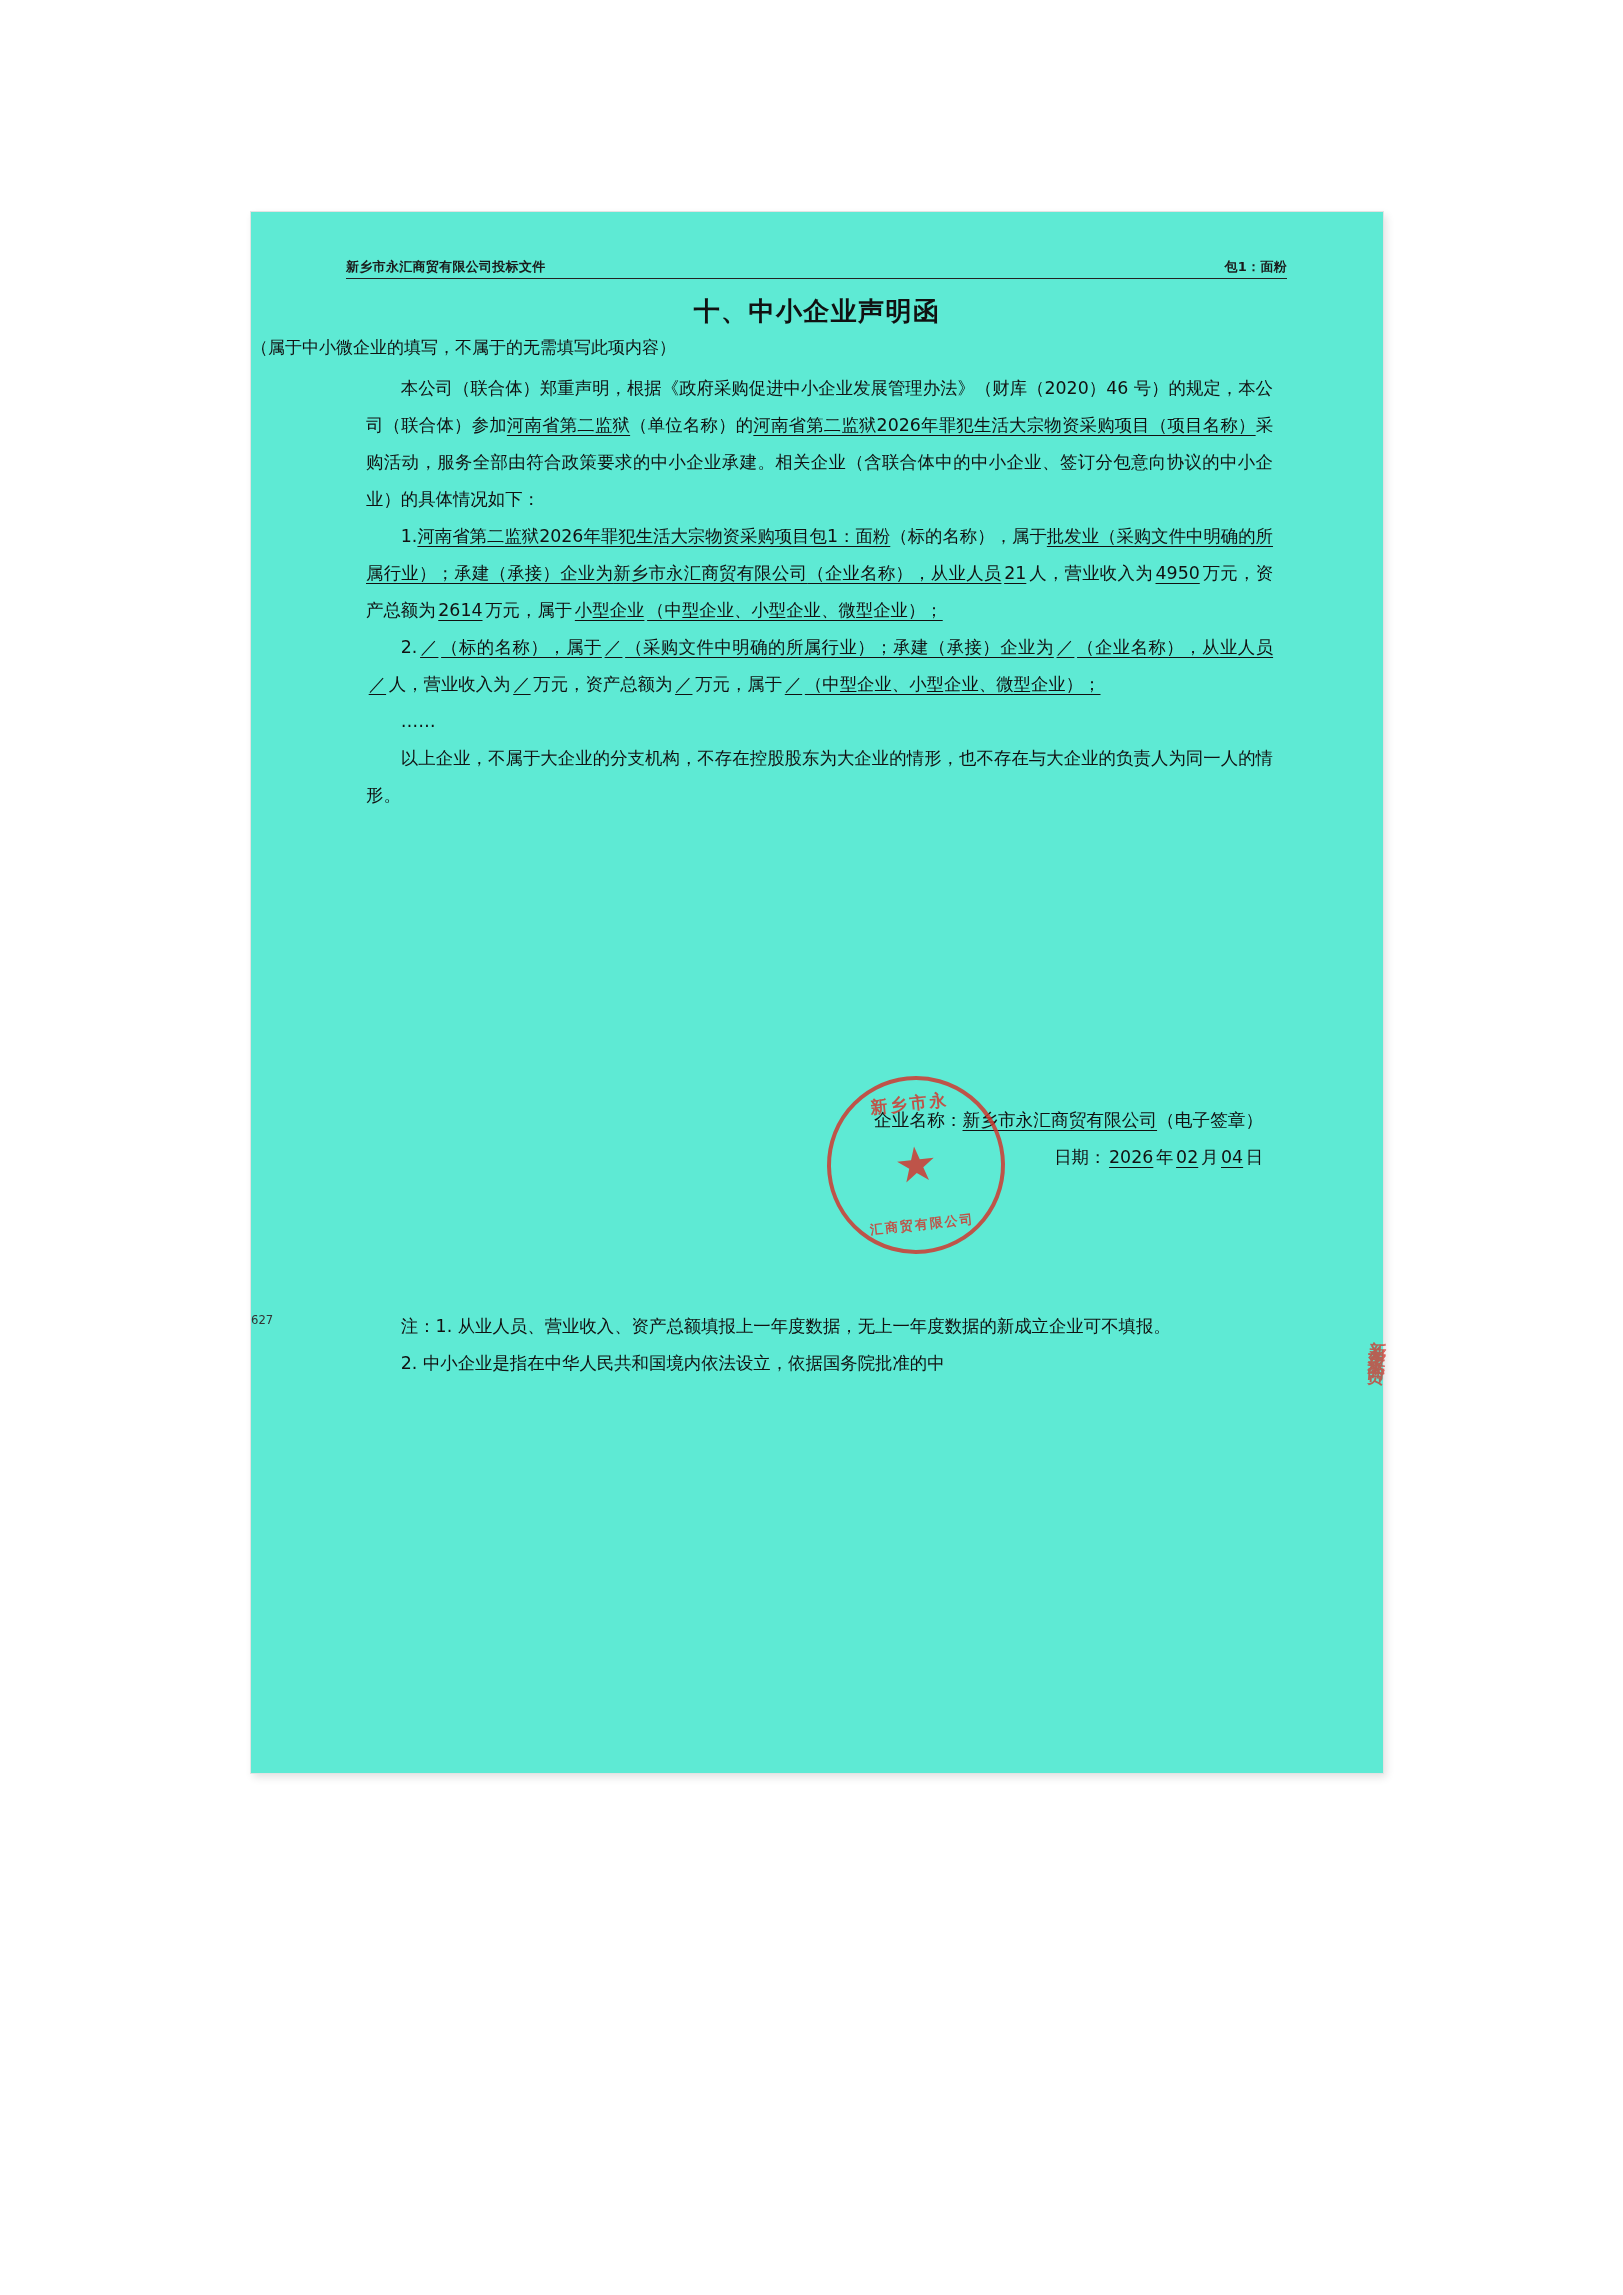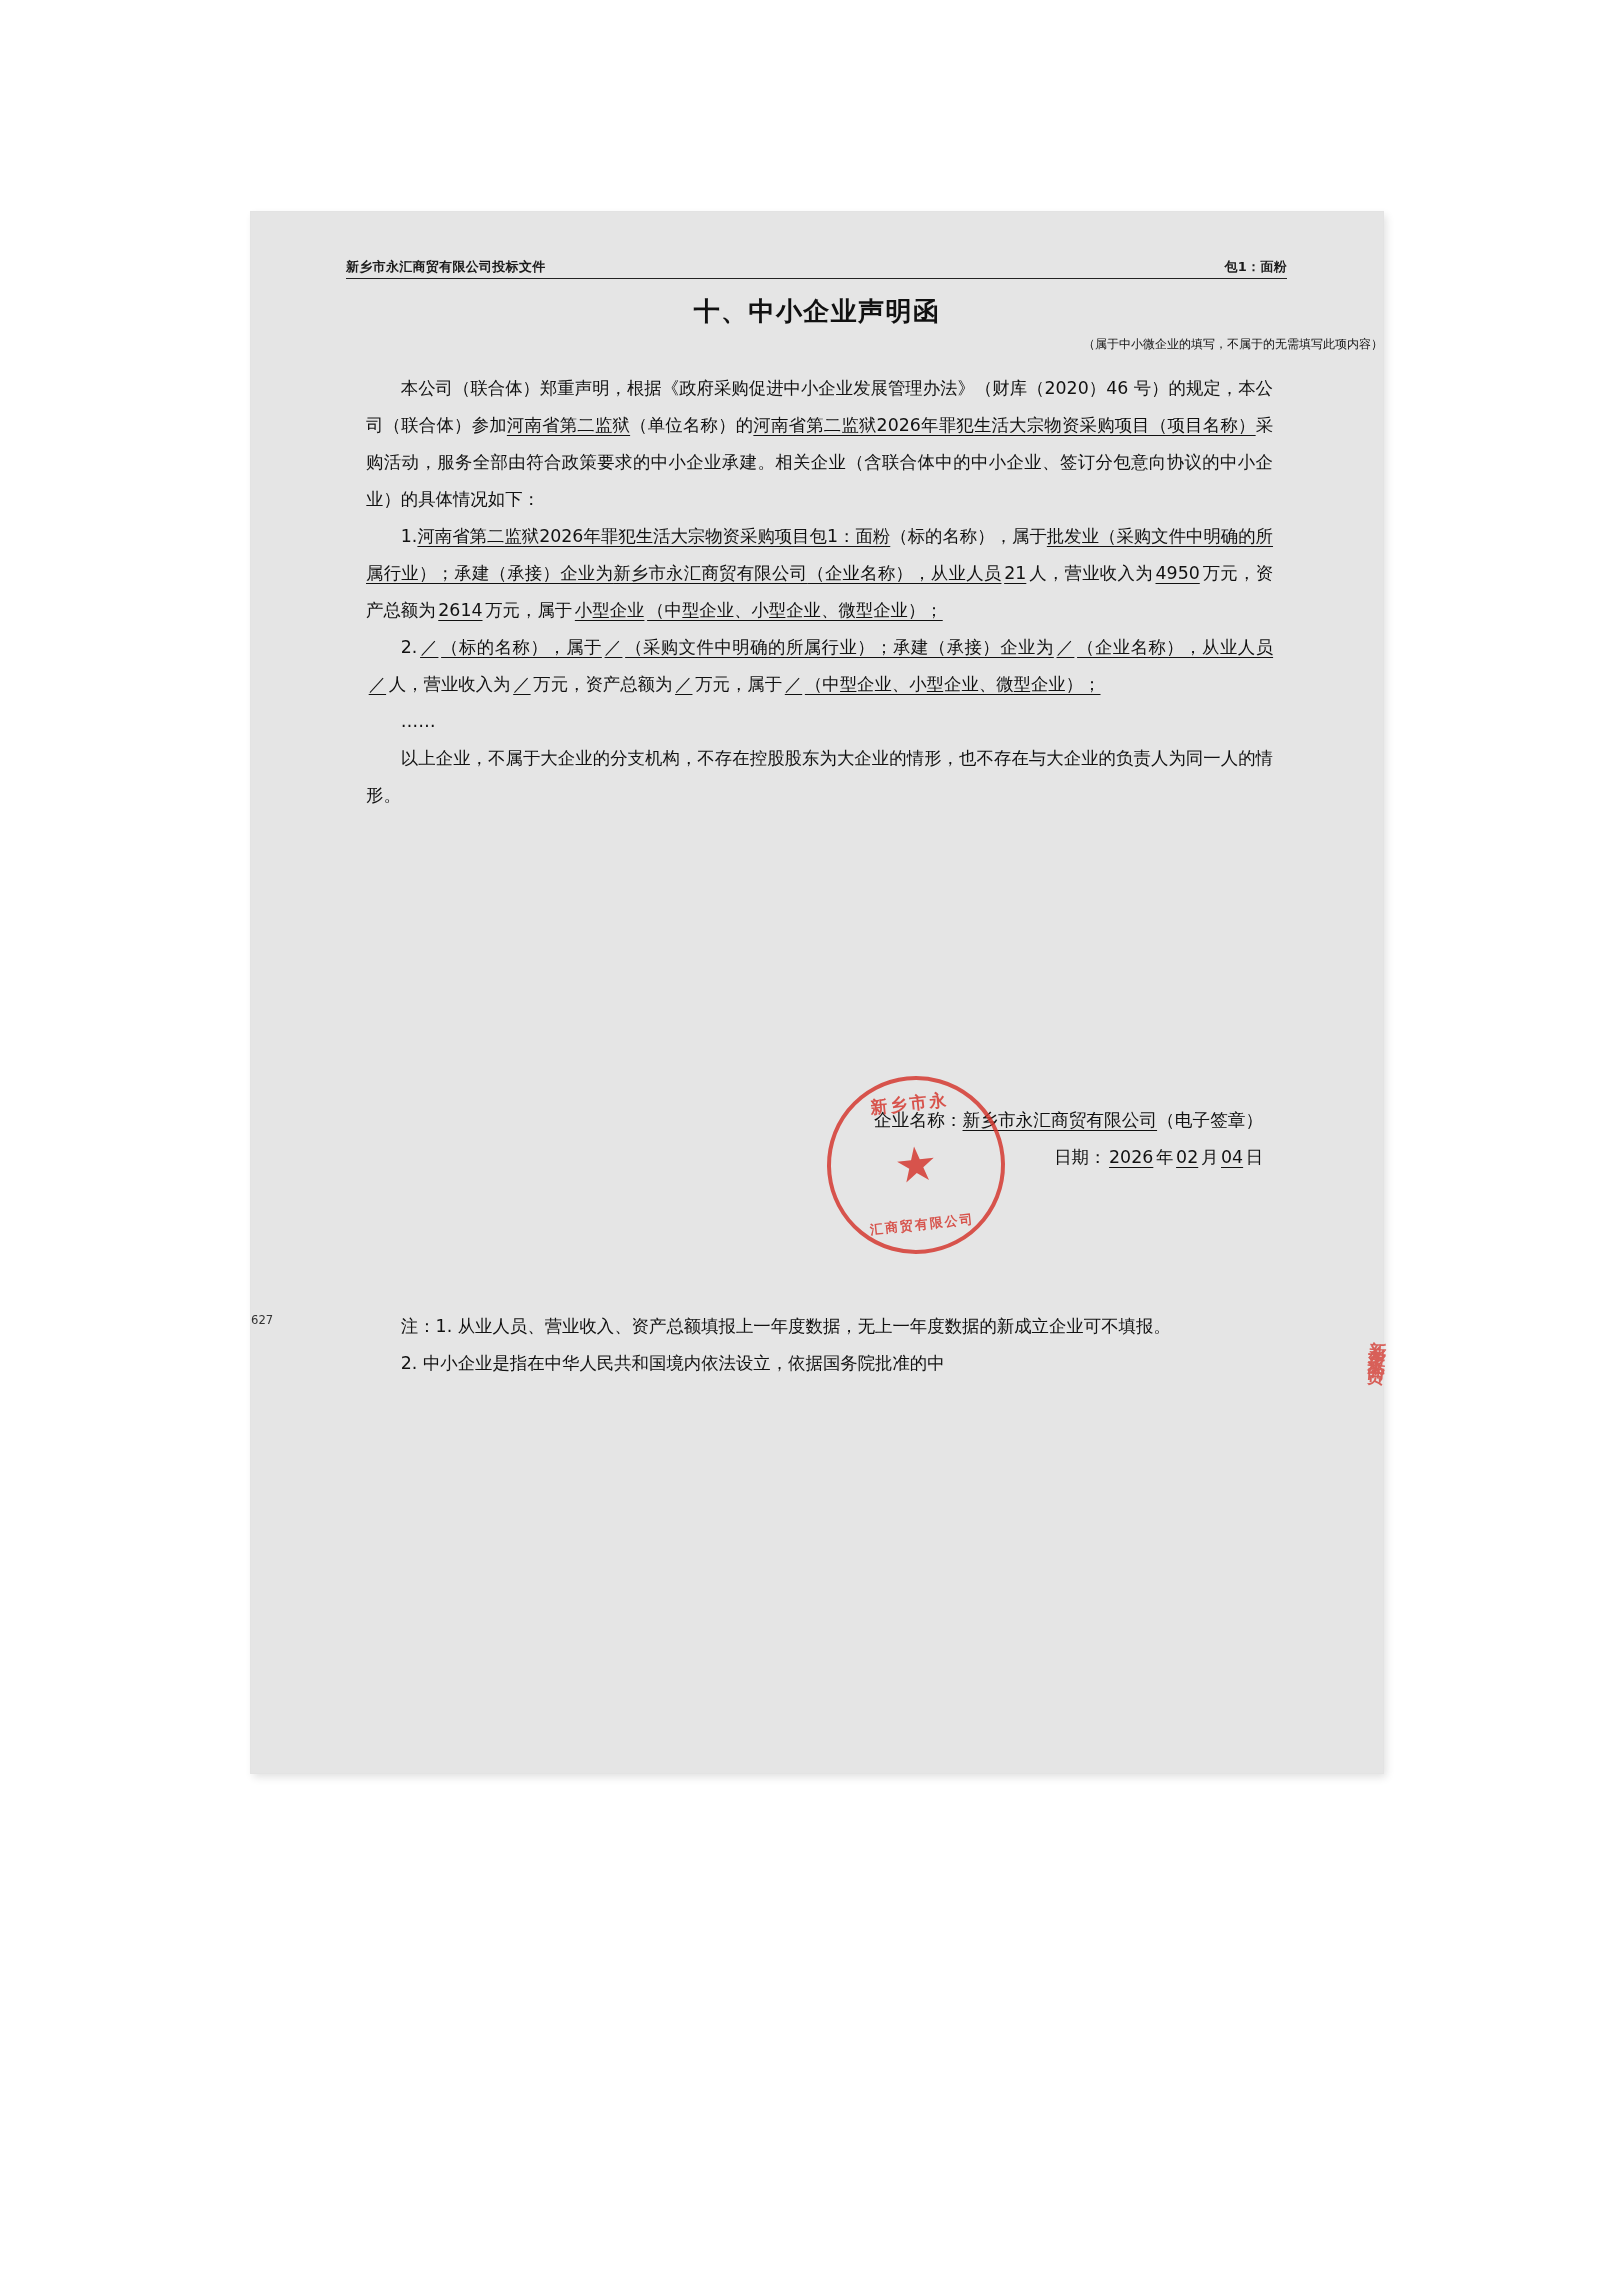--- a/index.html
+++ b/index.html
@@ -13,21 +13,21 @@
     font-family: "Liberation Serif", serif;
     position: relative;
     overflow: hidden;
   }
   .page-shadow {
     position: absolute;
     left: 250px;
     top: 211px;
     width: 1132px;
     height: 1561px;
-    background: #e5e5e5;
+    background: #5eead4;
     border: 1.4px solid #e3e3e3;
     box-shadow: 2.7px 4.1px 8.2px rgba(0,0,0,0.12);
   }
   .page-inner {
     position: absolute;
     left: 0;
     top: 0;
     width: 100%;
     height: 100%;
   }
@@ -63,22 +63,22 @@
     font-weight: bold;
     font-family: "DejaVu Sans", sans-serif;
     color: #111;
     letter-spacing: 1.4px;
   }
   .doc-subtitle {
     position: absolute;
     left: 0;
     top: 124px;
     width: 100%;
-    text-align: right;
-    font-size: 12px;
+    text-align: left;
+    font-size: 17px;
     font-family: "DejaVu Sans", sans-serif;
     color: #111;
   }
   .body-text {
     position: absolute;
     left: 115px;
     top: 158px;
     width: 907px;
     font-size: 17.4px;
     line-height: 37px;

